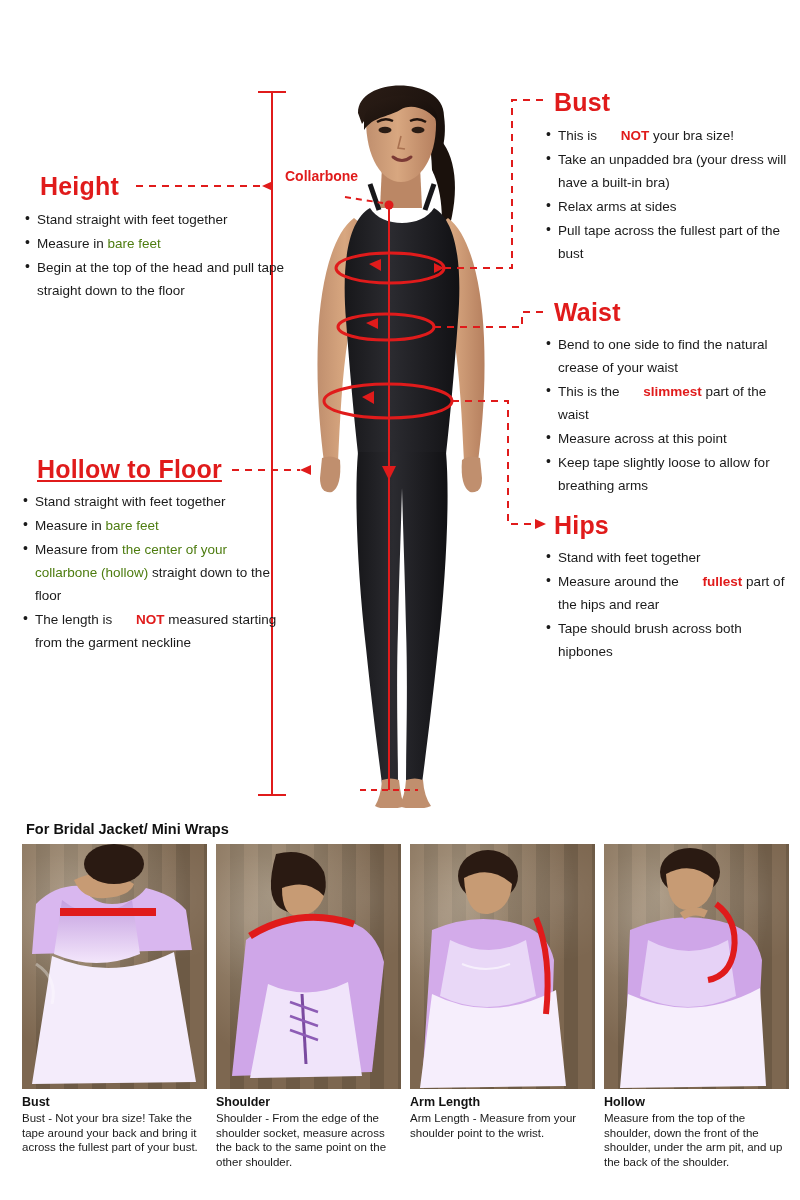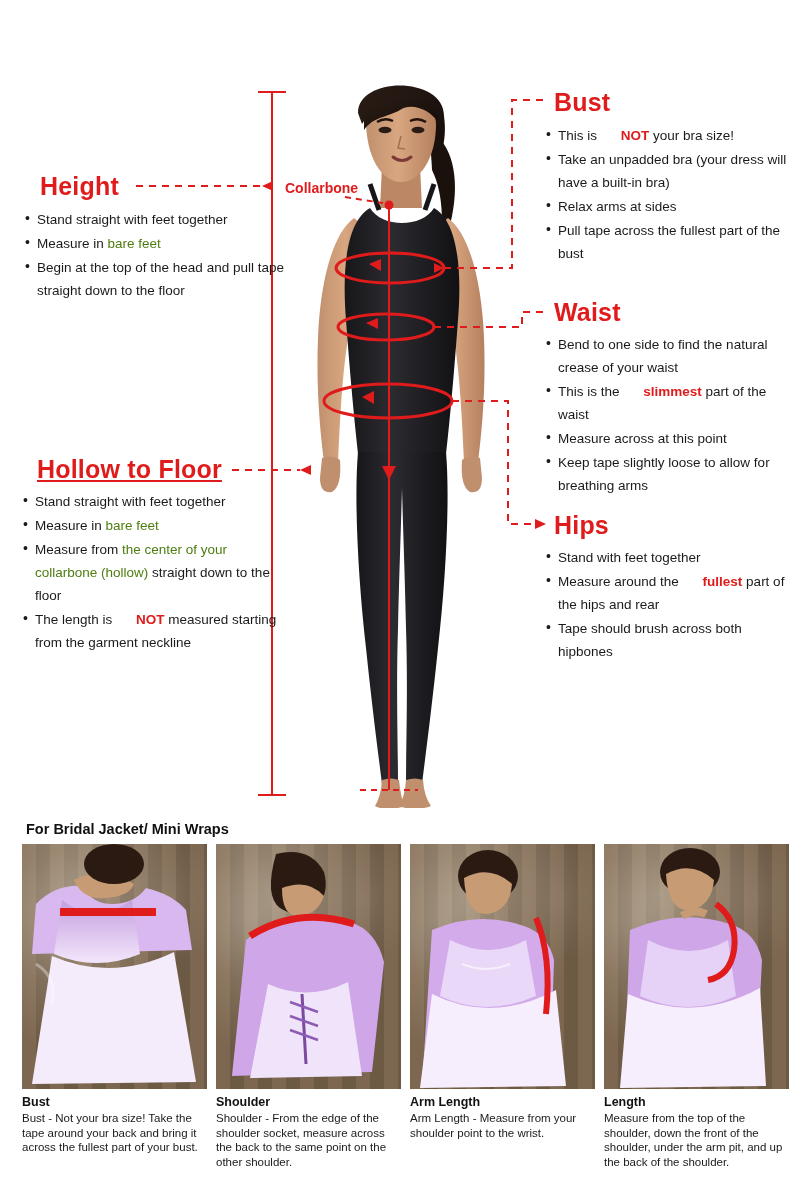--- a/index.html
+++ b/index.html
@@ -67,21 +67,21 @@
   .list-height { left: 24px;  top: 208px; width: 262px; }
   .list-hollow { left: 22px;  top: 490px; width: 270px; }
   .list-bust   { left: 545px; top: 124px; width: 250px; }
   .list-waist  { left: 545px; top: 333px; width: 252px; }
   .list-hips   { left: 545px; top: 546px; width: 252px; }
 
   
   .collarbone-label {
     position: absolute;
     left: 285px;
-    top: 180px;
+    top: 168px;
     color: #e01b1b;
     font-size: 14px;
     font-weight: bold;
   }
 
   
   .figure-wrap {
     position: absolute;
     left: 262px; top: 58px;
     width: 280px; height: 750px;
@@ -355,18 +355,18 @@
         <svg viewBox="0 0 185 245" width="185" height="245" style="position:absolute;inset:0">
           <ellipse cx="86" cy="28" rx="30" ry="24" fill="#2a1a12"></ellipse>
           <path d="M62 30 q26 -14 48 6 q-2 26 -24 30 q-22 2 -24 -36 Z" fill="#c79b74"></path>
           <path d="M26 86 q50 -22 100 -6 q26 8 32 36 l-6 116 l-132 4 Z" fill="#cfa6e8"></path>
           <path d="M44 96 q42 22 80 0 l8 56 q-48 22 -96 0 Z" fill="#e6d2f6"></path>
           <path d="M24 150 q66 30 132 -6 l6 98 l-146 2 Z" fill="#f6eefc"></path>
           <path d="M112 60 q22 16 18 46 q-4 26 -26 30" stroke="#e01b1b" stroke-width="6" fill="none"></path>
           <path d="M78 72 q12 -8 24 -2" stroke="#c79b74" stroke-width="8" fill="none"></path>
         </svg>
       </div>
-      <div class="cap-title">Length</div>
+      <div class="cap-title">Hollow</div>
       <div class="cap-text">Measure from the top of the shoulder, down the front of the shoulder, under the arm pit, and up the back of the shoulder.</div>
     </div>
 
   </div>
 </div>
 
 </body></html>

